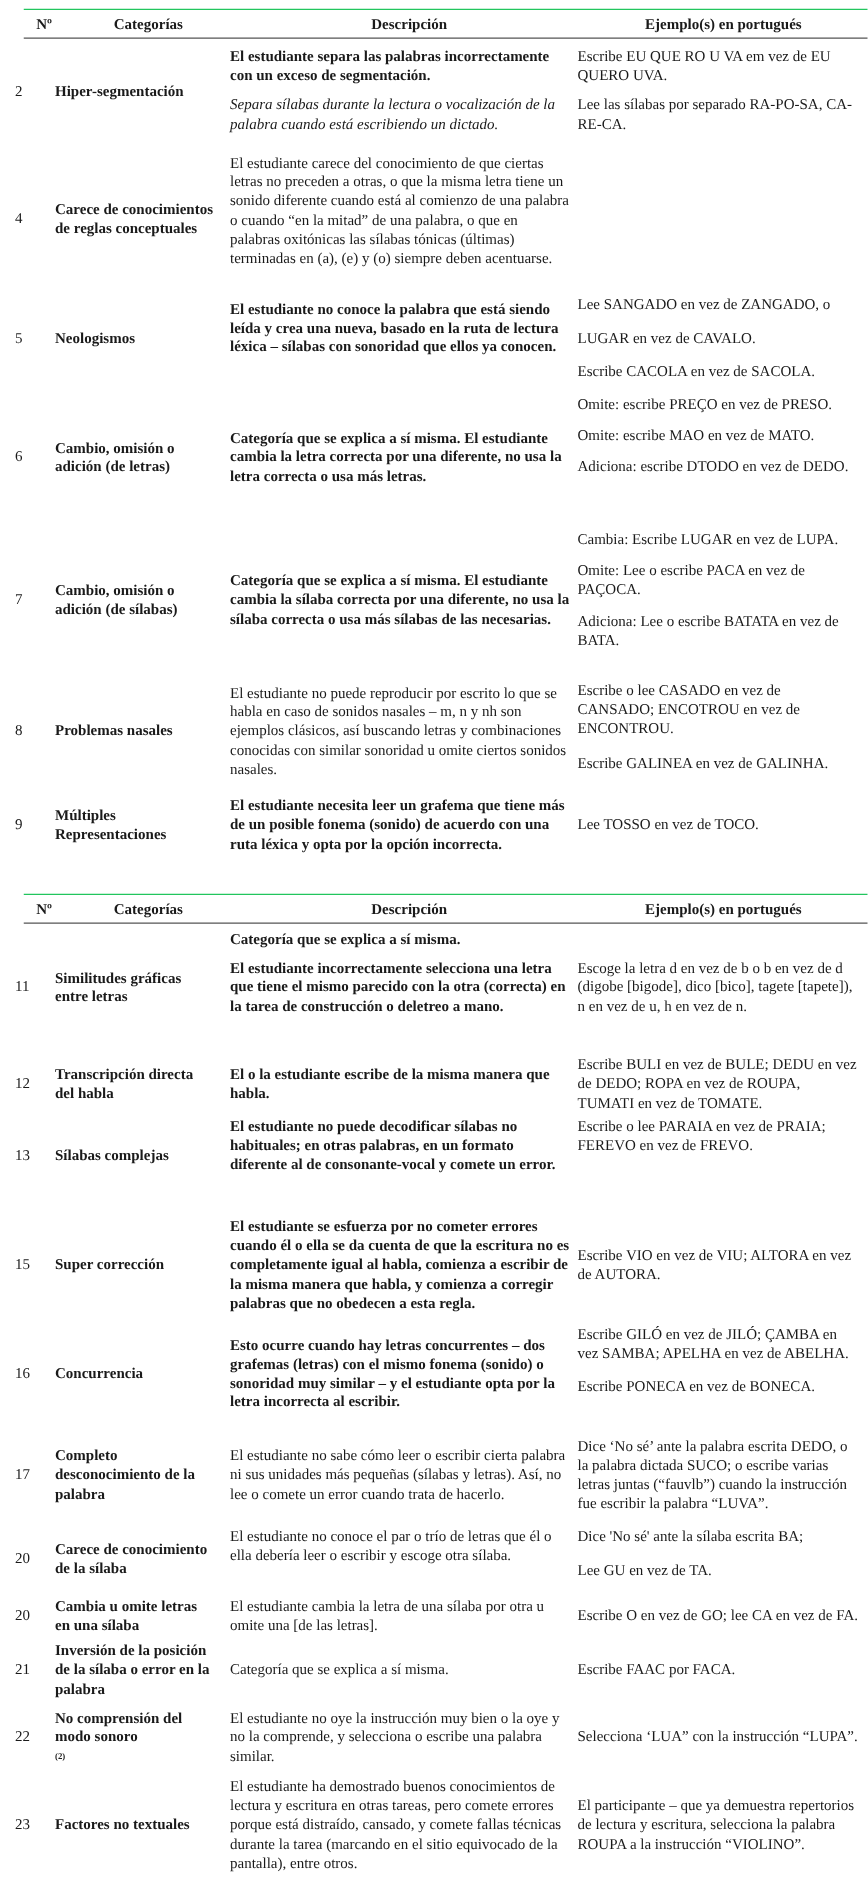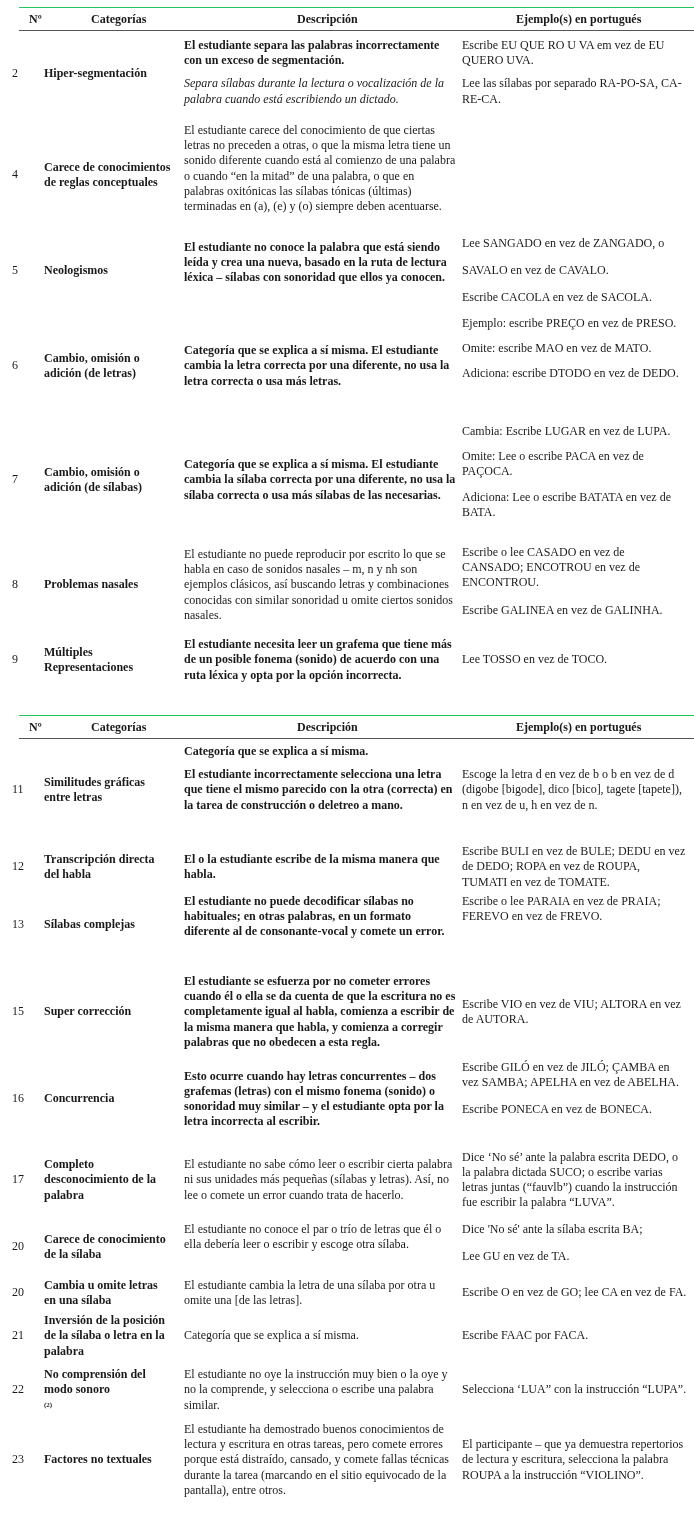--- a/index.html
+++ b/index.html
@@ -53,32 +53,32 @@
     <div class="c-desc" style="top:5px;">El estudiante carece del conocimiento de que ciertas letras no preceden a otras, o que la misma letra tiene un sonido diferente cuando está al comienzo de una palabra o cuando “en la mitad” de una palabra, o que en palabras oxitónicas las sílabas tónicas (últimas) terminadas en (a), (e) y (o) siempre deben acentuarse.</div>
   </div>
 
   <div class="row" style="top:236px;height:82px;">
     <div class="c-num v" style="height:70px;">5</div>
     <div class="c-cat v" style="height:70px;">Neologismos</div>
     <div class="c-desc b" style="top:4px;">El estudiante no conoce la palabra que está siendo leída y crea una nueva, basado en la ruta de lectura léxica – sílabas con sonoridad que ellos ya conocen.</div>
     <div class="c-ex">
       <p>Lee SANGADO en vez de ZANGADO, o</p>
       <div class="gap" style="height:12px"></div>
-      <p>SAVALO en vez de CAVALO.</p>
+      <p>LUGAR en vez de CAVALO.</p>
       <div class="gap" style="height:12px"></div>
       <p>Escribe CACOLA en vez de SACOLA.</p>
     </div>
   </div>
 
   <div class="row" style="top:316px;height:100px;">
     <div class="c-num v">6</div>
     <div class="c-cat v">Cambio, omisión o adición (de letras)</div>
     <div class="c-desc b v">Categoría que se explica a sí misma. El estudiante cambia la letra correcta por una diferente, no usa la letra correcta o usa más letras.</div>
     <div class="c-ex">
-      <p>Ejemplo: escribe PREÇO en vez de PRESO.</p>
+      <p>Omite: escribe PREÇO en vez de PRESO.</p>
       <div class="gap" style="height:10px"></div>
       <p>Omite: escribe MAO en vez de MATO.</p>
       <div class="gap" style="height:10px"></div>
       <p>Adiciona: escribe DTODO en vez de DEDO.</p>
     </div>
   </div>
 
   <div class="row" style="top:424px;height:112px;">
     <div class="c-num v">7</div>
     <div class="c-cat v">Cambio, omisión o adición (de sílabas)</div>
@@ -196,21 +196,21 @@
     <div class="c-num v">20</div>
     <div class="c-cat v">Cambia u omite letras en una sílaba</div>
     <div class="c-desc v">El estudiante cambia la letra de una sílaba por otra u omite una [de las letras].</div>
     <div class="c-ex v">
       <p>Escribe O en vez de GO; lee CA en vez de FA.</p>
     </div>
   </div>
 
   <div class="row" style="top:1312px;height:48px;">
     <div class="c-num v">21</div>
-    <div class="c-cat v">Inversión de la posición de la sílaba o letra en la palabra</div>
+    <div class="c-cat v">Inversión de la posición de la sílaba o error en la palabra</div>
     <div class="c-desc v">Categoría que se explica a sí misma.</div>
     <div class="c-ex v">
       <p>Escribe FAAC por FACA.</p>
     </div>
   </div>
 
   <div class="row" style="top:1366px;height:48px;">
     <div class="c-num v">22</div>
     <div class="c-cat v">
       <span>No comprensión del modo sonoro</span>

